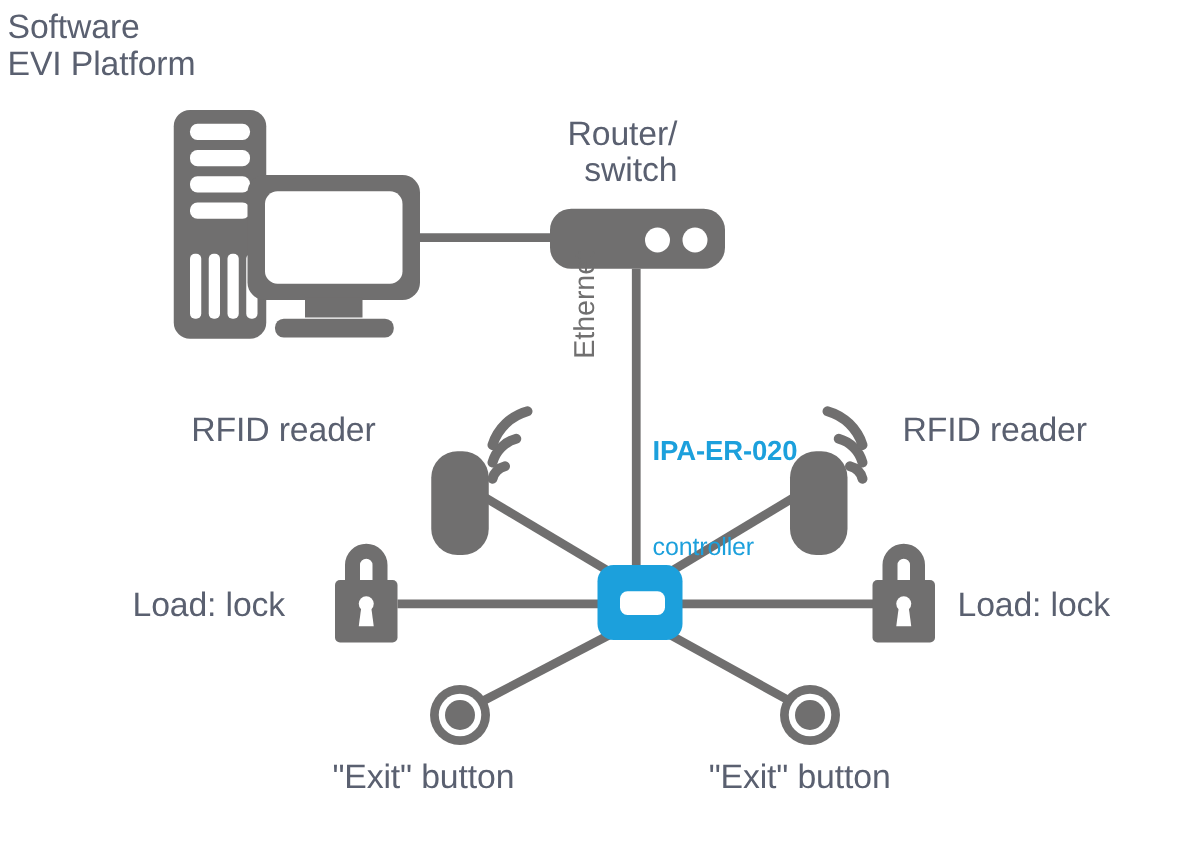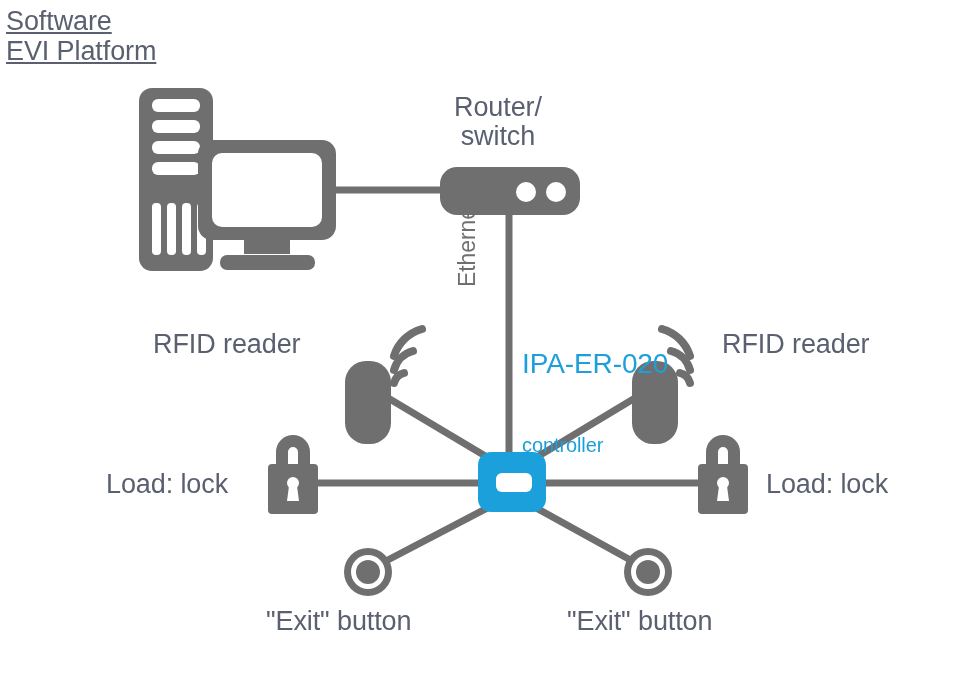--- a/index.html
+++ b/index.html
@@ -32,47 +32,46 @@
     font-size: 27px;
     line-height: 1.08;
     white-space: pre;
     letter-spacing: -0.1px;
   }
   #label-software {
     left: 6px;
     top: 6px;
     font-size: 27px;
     line-height: 1.12;
-    text-decoration: underline;
   }
   #label-router {
     left: 454px;
     top: 93px;
-    text-align: center;
+    text-align: right;
   }
   #label-ethernet {
     left: 455px;
     top: 287px;
     width: 120px;
     font-size: 23px;
     color: #706F6F;
     transform: rotate(-90deg);
     transform-origin: left top;
     text-align: left;
   }
   #label-controller {
     left: 522px;
     top: 292px;
     color: #1CA0DC;
     line-height: 1.05;
   }
   #label-controller .line1 {
-    font-weight: normal;
+    font-weight: bold;
     display: block;
-    font-size: 28px;
+    font-size: 22px;
   }
   #label-controller .line2 {
     font-weight: normal;
     display: block;
     font-size: 20px;
   }
   #label-rfid-left {
     left: 153px;
     top: 330px;
   }

